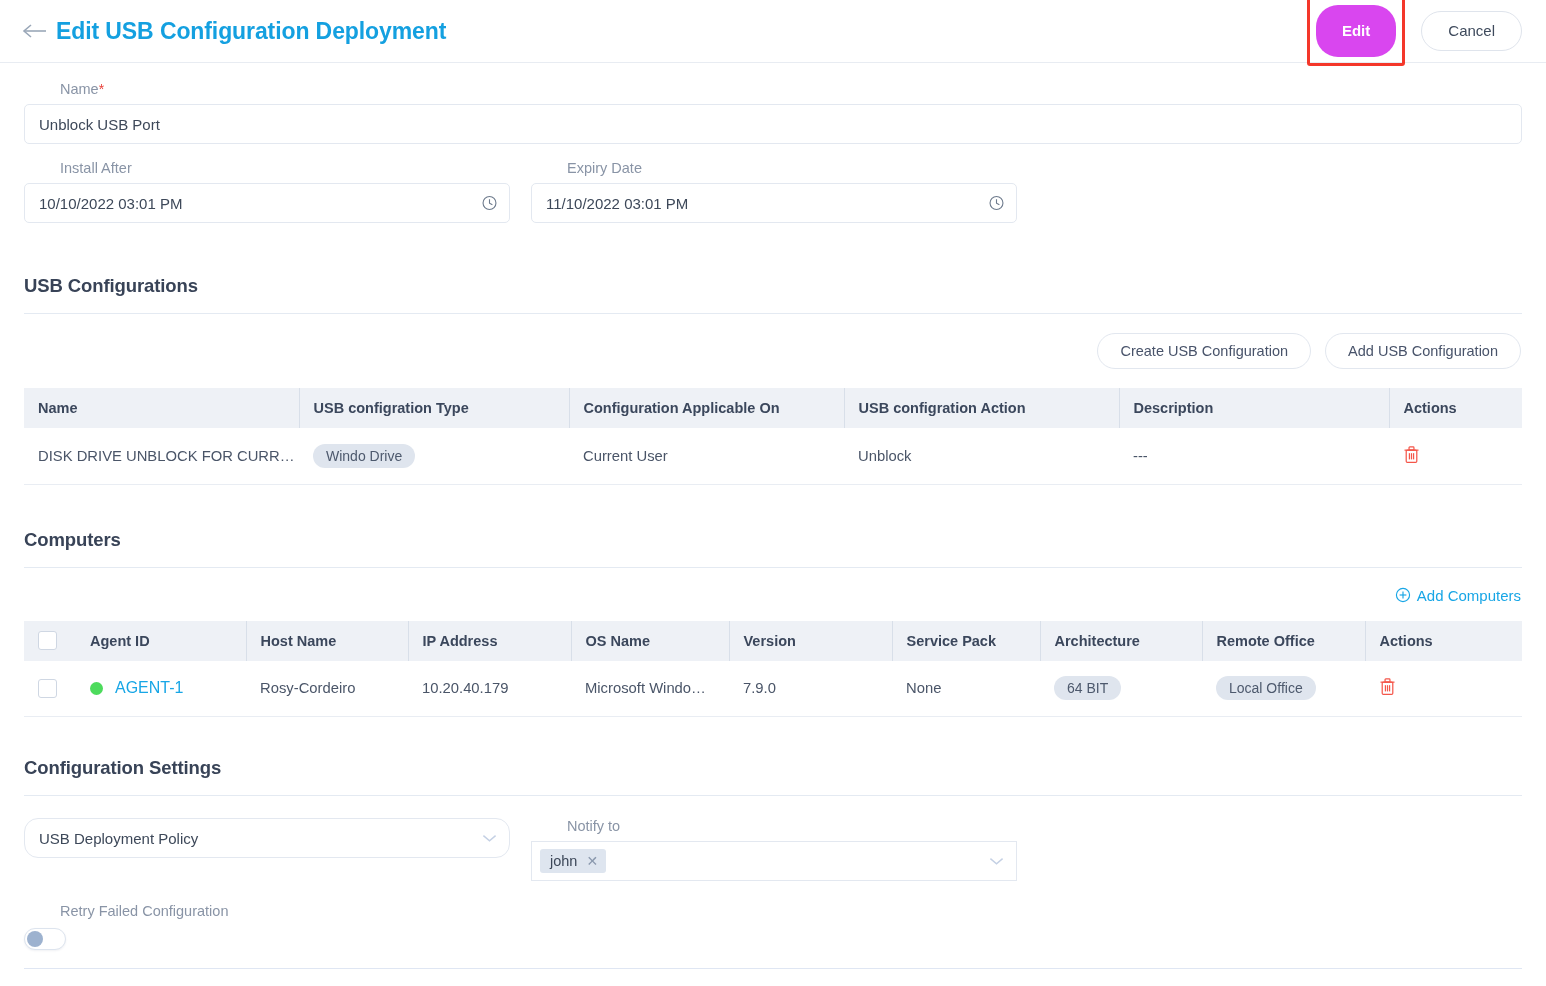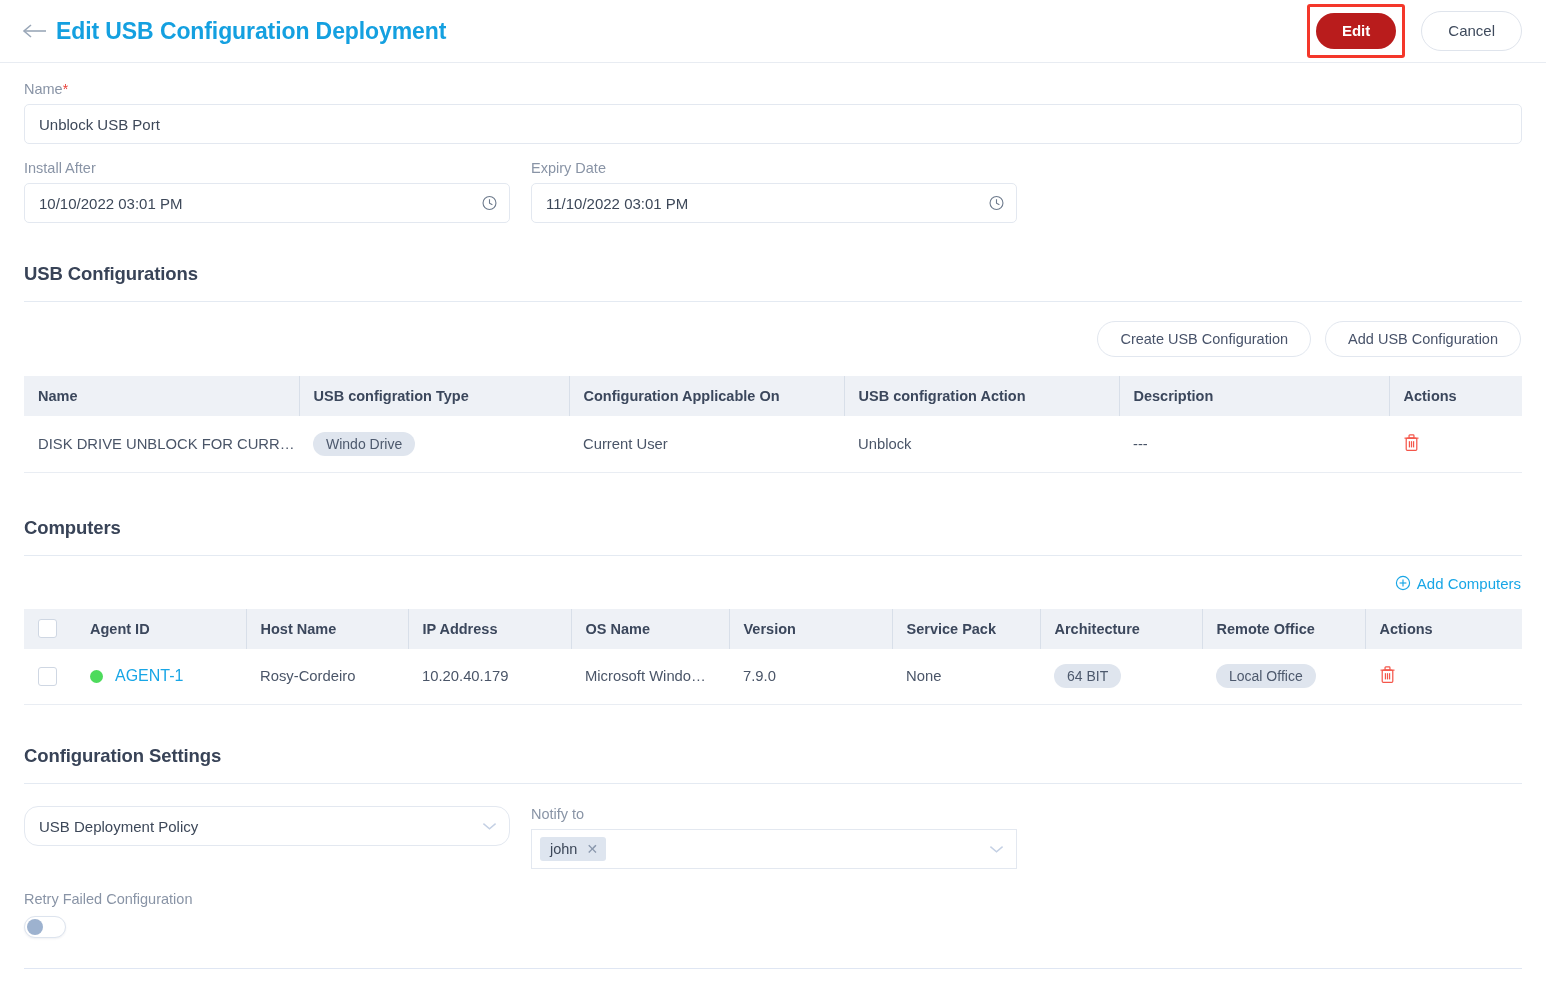--- a/index.html
+++ b/index.html
@@ -48,28 +48,28 @@
     gap: 16px;
   }
   .hl-box {
     position: relative;
     padding: 6px;
     border: 3px solid #f4372a;
     border-radius: 3px;
     display: inline-flex;
   }
   .btn-primary {
-    background: #b91c1c;
+    background: #d946ef;
     color: #ffffff;
     border: none;
     border-radius: 22px;
     font-size: 15px;
     font-weight: 600;
     padding: 0 26px;
-    height: 36px;
+    height: 52px;
     line-height: 36px;
     cursor: pointer;
     font-family: "Liberation Sans", sans-serif;
   }
   .btn-outline {
     background: #ffffff;
     color: #3e4a5c;
     border: 1px solid #dfe4ec;
     border-radius: 22px;
     font-size: 15px;
@@ -81,20 +81,21 @@
   }
 
   
   .body-wrap { padding: 0 24px; }
 
   .field-label {
     font-size: 14.5px;
     color: #8994a6;
     margin-bottom: 7px;
     display: block;
+    margin-left: 36px;
   }
   .req { color: #e8413a; font-size: 14px; }
 
   .text-input {
     width: 100%;
     height: 40px;
     border: 1px solid #e3e8f0;
     border-radius: 5px;
     padding: 0 14px;
     font-size: 15px;
@@ -126,21 +127,21 @@
     font-size: 18.5px;
     font-weight: 700;
     color: #384357;
     letter-spacing: -0.1px;
   }
   .section-rule {
     height: 1px;
     background: #e4eaf2;
     margin-top: 16px;
   }
-  .sec-usb { margin-top: 40px; }
+  .sec-usb { margin-top: 52px; }
   .sec-computers { margin-top: 44px; }
   .sec-config { margin-top: 40px; }
 
   .toolbar-row {
     display: flex;
     justify-content: flex-end;
     align-items: center;
     margin-top: 19px;
     gap: 14px;
     padding-right: 1px;

